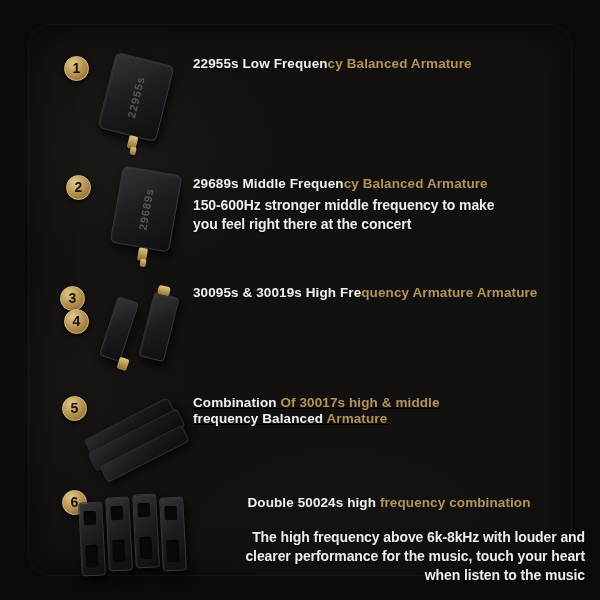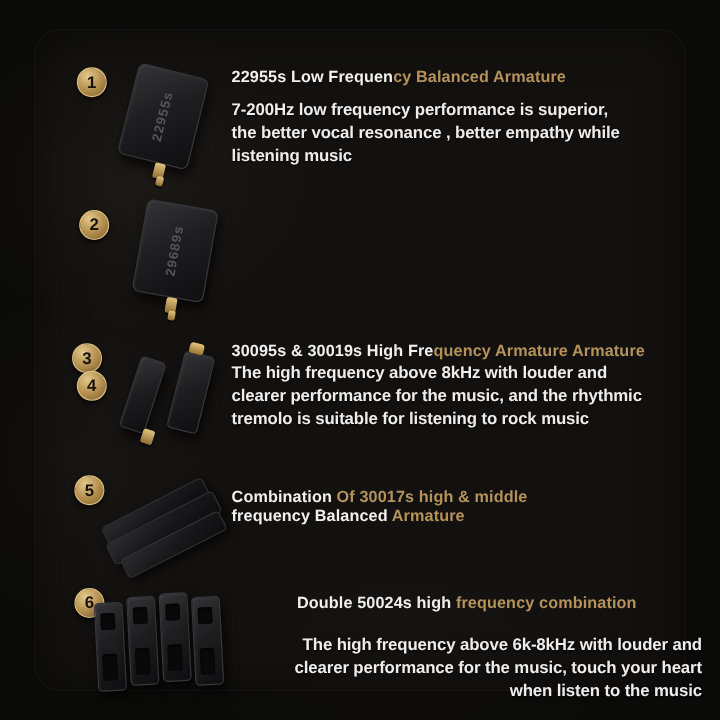--- a/index.html
+++ b/index.html
@@ -89,71 +89,70 @@
         </div>
     <div class="ill" style="left: 90px; top: 0px; width: 96px; height: 112px;">
           <div class="drv" style="left: 16px; top: 6px; width: 58px; height: 76px; transform: rotate(14deg);">
             <span class="vlabel">22955s</span>
           </div>
           <div class="pin" style="left: 38px; top: 84px; transform: rotate(14deg);"></div>
           <div class="pin" style="left: 40px; top: 95px; width: 6px; height: 8px; transform: rotate(14deg);"></div>
         </div>
     <div class="textcol">
       <h3 class="heading" style="margin-top: 4px;"><span class="white">22955s Low Frequen</span><span class="gold">cy Balanced Armature</span></h3>
-      <p class="bodytext" style="margin-top: 10px;">7-200Hz low frequency performance is superior,
-the better vocal resonance , better empathy while
-listening music</p>
     </div>
   </section>
 
   <section class="row" style="top: 172px; height: 105px;">
     <div class="badges">
           <div class="badge" style="left: 66px; top: 3px;">2</div>
         </div>
     <div class="ill" style="left: 100px; top: -8px; width: 92px; height: 108px;">
           <div class="drv" style="left: 16px; top: 6px; width: 58px; height: 76px; transform: rotate(10deg);">
             <span class="vlabel">29689s</span>
           </div>
           <div class="pin" style="left: 38px; top: 84px; transform: rotate(10deg);"></div>
           <div class="pin" style="left: 40px; top: 95px; width: 6px; height: 8px; transform: rotate(10deg);"></div>
         </div>
+    <div class="textcol">
+      <h3 class="heading" style="margin-top: 4px;"><span class="white">29689s Middle Frequen</span><span class="gold">cy Balanced Armature</span></h3>
+      <p class="bodytext" style="margin-top: 4px;">150-600Hz stronger middle frequency to make
+you feel right there at the concert</p>
+    </div>
   </section>
 
   <section class="row" style="top: 282px; height: 100px;">
     <div class="badges">
           <div class="badge" style="left: 60px; top: 4px;">3</div>
           <div class="badge" style="left: 64px; top: 27px;">4</div>
         </div>
     <div class="ill" style="left: 94px; top: 0px; width: 96px; height: 100px;">
           <div class="drv" style="left: 14px; top: 16px; width: 20px; height: 60px; transform: rotate(18deg); border-radius: 4px;"></div>
           <div class="pin" style="left: 24px; top: 76px; width: 10px; height: 12px; transform: rotate(18deg);"></div>
           <div class="drv" style="left: 52px; top: 12px; width: 24px; height: 64px; transform: rotate(14deg); border-radius: 4px;"></div>
           <div class="cap" style="left: 64px; top: 4px; transform: rotate(14deg);"></div>
         </div>
     <div class="textcol">
       <h3 class="heading" style="margin-top: 3px;"><span class="white">30095s &amp; 30019s High Fre</span><span class="gold">quency Armature Armature</span></h3>
-      <p class="bodytext" style="margin-top: 0px;">The high frequency above 8kHz with louder and
-clearer performance for the music, and the rhythmic
-tremolo is suitable for listening to rock music</p>
     </div>
   </section>
 
   <section class="row" style="top: 388px; height: 92px;">
     <div class="badges">
           <div class="badge" style="left: 62px; top: 8px;">5</div>
         </div>
     <div class="ill" style="left: 86px; top: 6px; width: 110px; height: 88px;">
           <div style="position: absolute; left: 6px; top: 20px; width: 100px; height: 60px; transform: rotate(-27deg);">
             <div class="strip" style="left: 0px; top: 0px; width: 92px; height: 16px;"></div>
             <div class="strip" style="left: -3px; top: 14px; width: 98px; height: 18px;"></div>
             <div class="strip" style="left: 2px; top: 31px; width: 90px; height: 16px;"></div>
           </div>
         </div>
     <div class="textcol">
-      <h3 class="heading" style="margin-top: 18px;"><span class="white">Combination </span><span class="gold">Of 30017s high &amp; middle
+      <h3 class="heading" style="margin-top: 7px; text-decoration: underline;"><span class="white">Combination </span><span class="gold">Of 30017s high &amp; middle
 </span><span class="white">frequency Balanced </span><span class="gold">Armature</span></h3>
     </div>
   </section>
 
   <section class="row" style="top: 486px; height: 104px;">
     <div class="badges">
           <div class="badge" style="left: 62px; top: 4px;">6</div>
         </div>
     <div class="ill" style="left: 76px; top: 2px; width: 120px; height: 96px;">
           <div class="drv" style="left: 4px; top: 14px; width: 22px; height: 72px; transform: rotate(-3deg); border-radius: 4px;">

